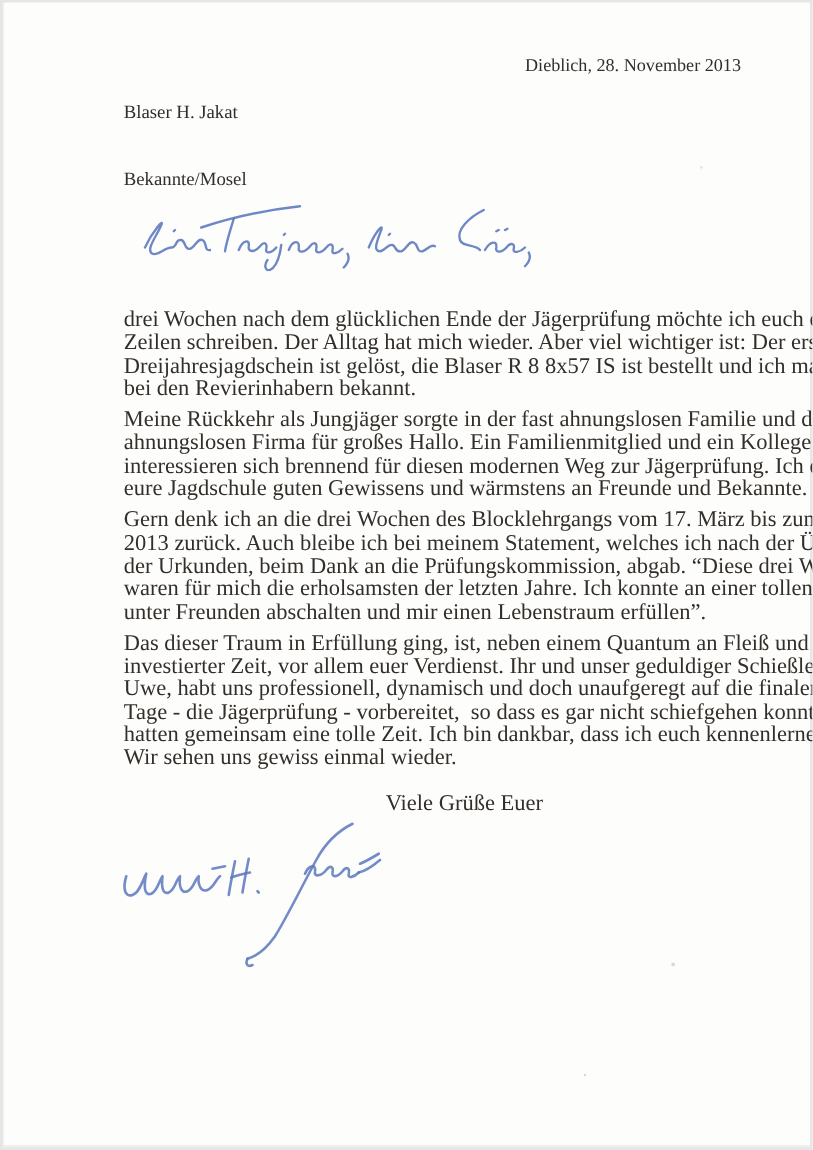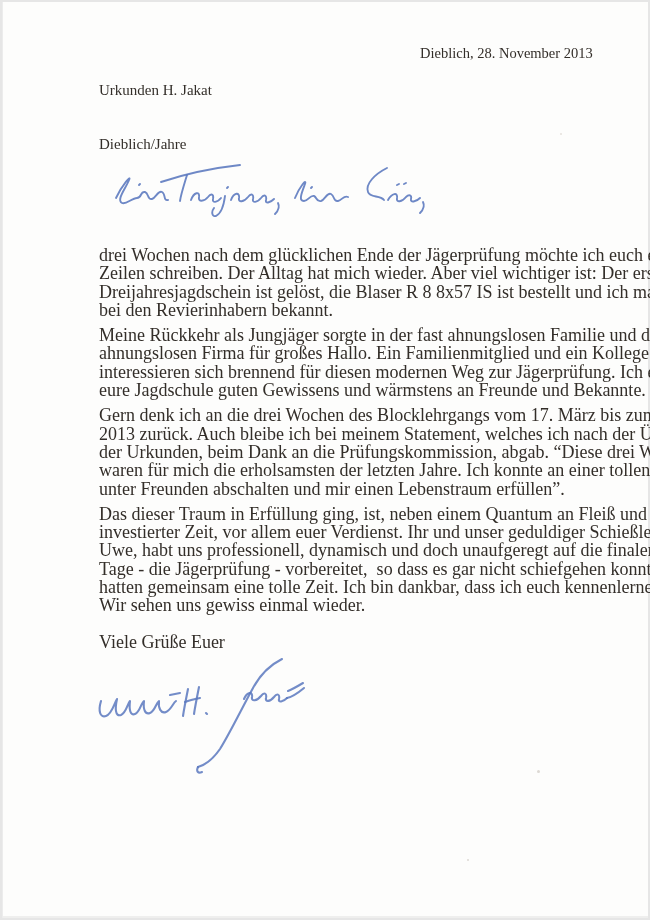--- a/index.html
+++ b/index.html
@@ -54,40 +54,41 @@
     font-size: 18px;
     line-height: 18.3px;
   }
   .letter-body p {
     margin: 0 0 7px 0;
     white-space: pre;
   }
   .closing {
     margin-top: 18px;
     white-space: pre;
+    text-align: center;
   }
   .speck {
     position: absolute;
     width: 3px;
     height: 3px;
     border-radius: 50%;
     background: #ddd9d4;
   }
   .speck.s1 { left: 537px; top: 770px; }
   .speck.s2 { left: 467px; top: 859px; width: 2px; height: 2px; }
   .speck.s3 { left: 560px; top: 133px; width: 2px; height: 2px; background: #e4e1dd; }
 </style>
 </head>
 <body>
 
 <div class="page">
 
   <div class="sender">
-    <div>Urkunden H. Jakat</div>
-    <div>Dieblich/Jahre</div>
+    <div>Blaser H. Jakat</div>
+    <div>Bekannte/Mosel</div>
   </div>
 
   <div class="dateline">Dieblich, 28. November 2013</div>
 
   <svg class="hand-svg greeting-svg" width="330" height="60" viewBox="0 0 330 60" role="img" aria-label="Liebe Tatjana, lieber Sören,">
     <path d="M13,41 C19,28 29,17 26,23 C23,31 13,43 19,46 C23,48 29,41 34,41 C39,41 37,34 42,35 C46,36 44,43 49,42 C53,41 55,33 59,35 C63,37 60,44 65,43"></path>
     <path d="M36,28 l1,-1"></path>
     <path d="M58,25 C82,17 110,11 137,8"></path>
     <path d="M84,18 C81,28 78,37 77,44"></path>
     <path d="M88,43 C91,35 97,34 96,40 C95,45 101,45 105,40 C108,36 111,37 110,42 C109,46 114,46 118,41"></path>

